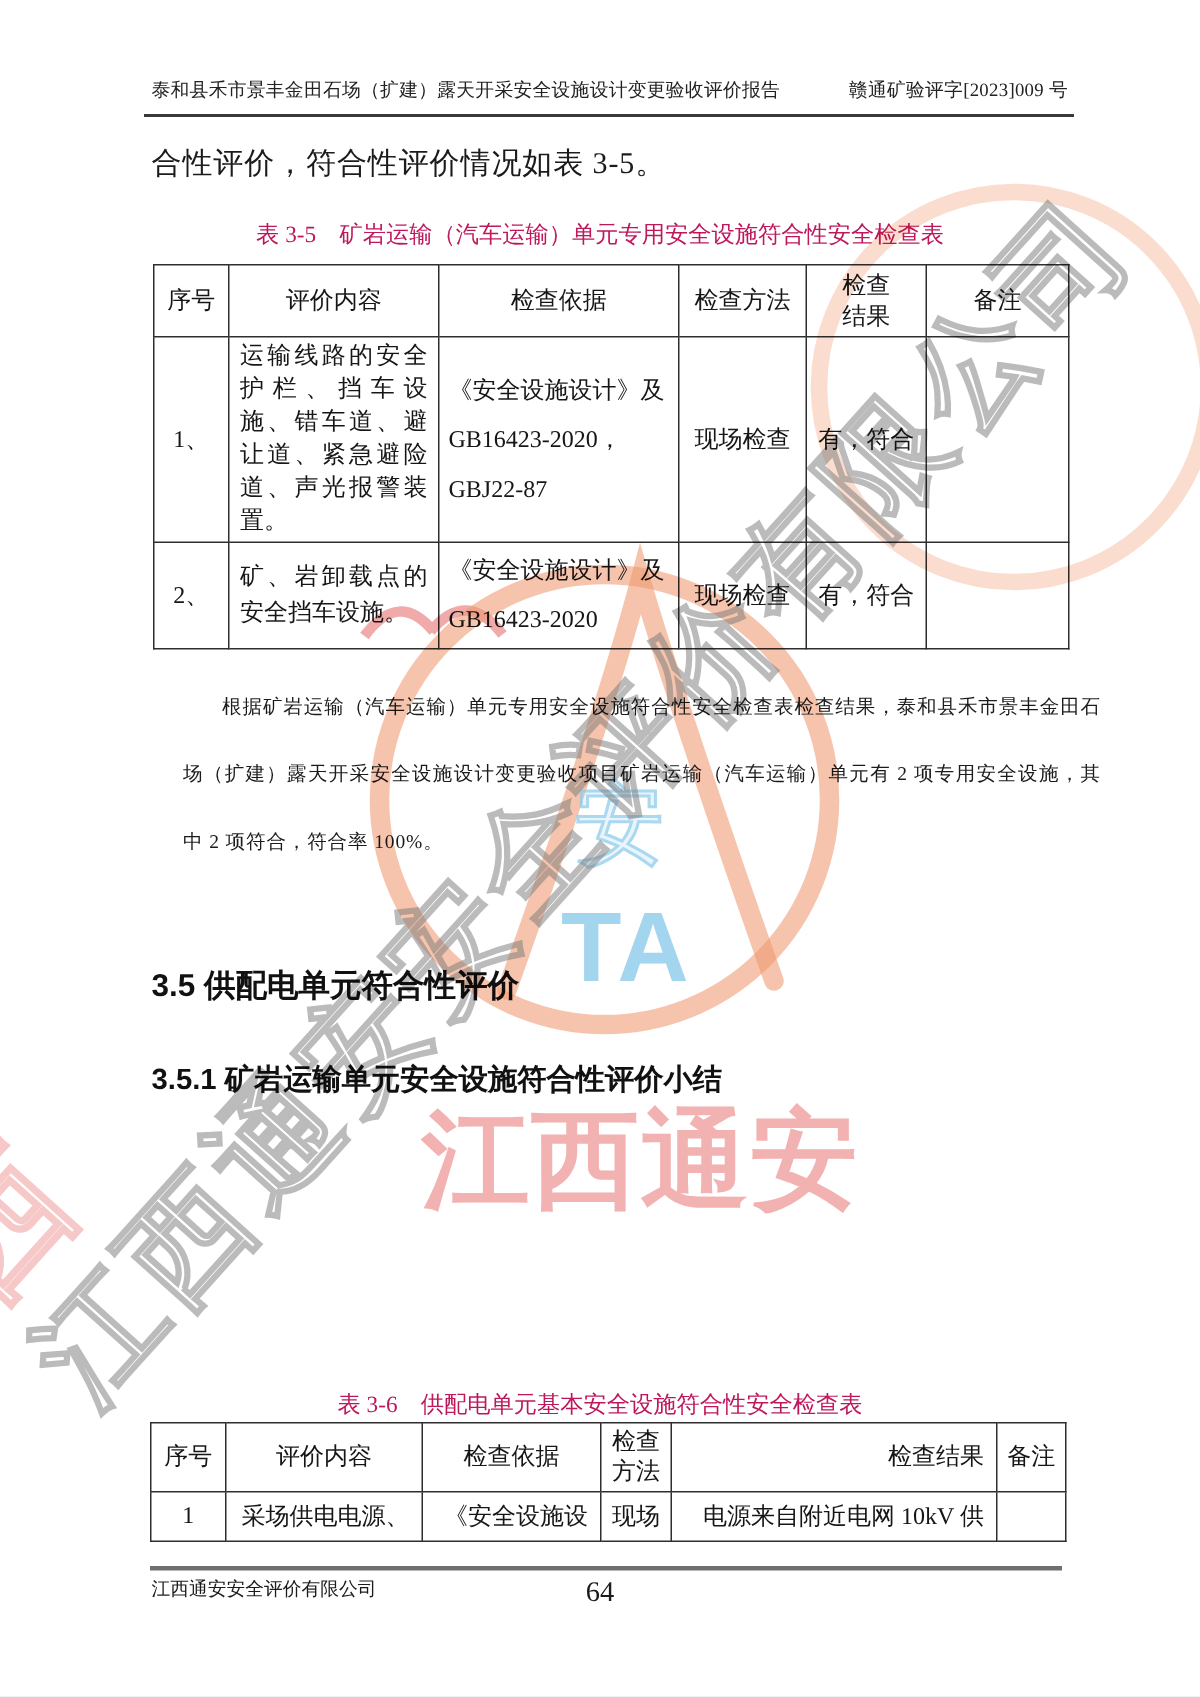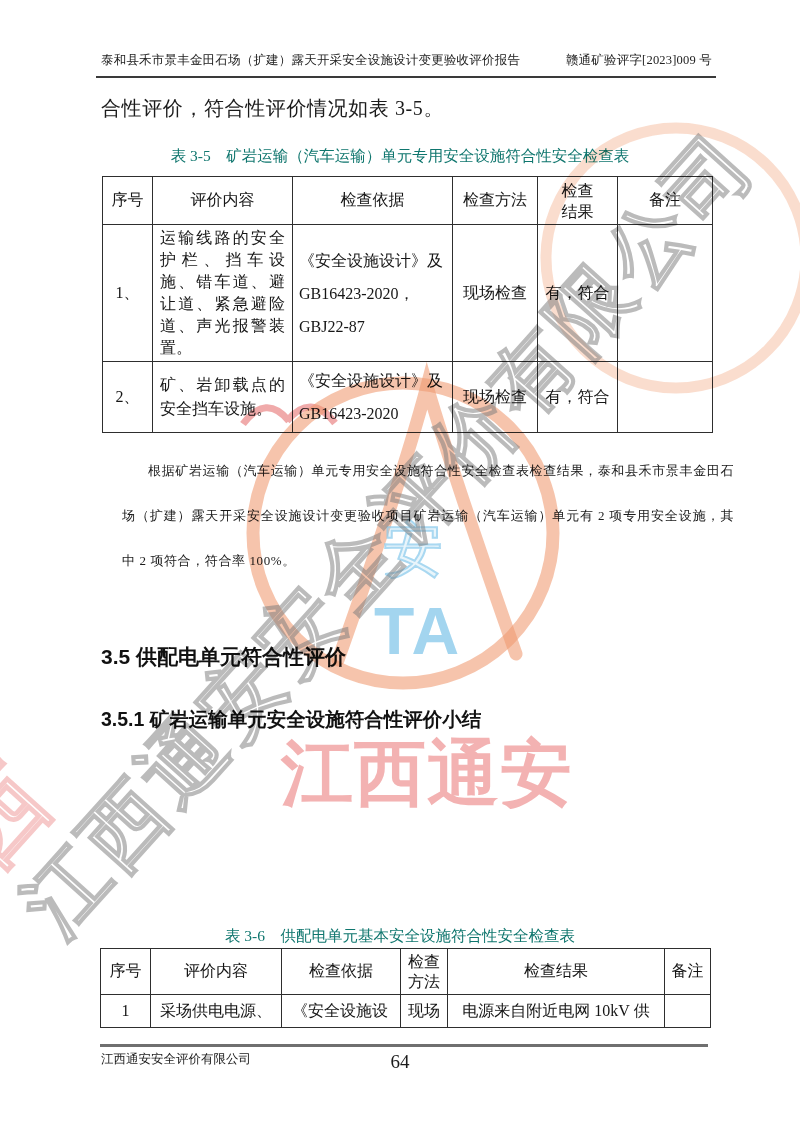--- a/index.html
+++ b/index.html
@@ -20,34 +20,34 @@
   .para{left:101px;width:612px;font-size:13px;line-height:45px;
         text-indent:2em;text-align:justify;letter-spacing:0.6px;margin-left:21px;}
   #para-342{top:448px;}
   #para-351{top:746px;}
   .heading{left:101px;font-family:"Liberation Sans","DejaVu Sans",sans-serif;
            font-weight:bold;color:#111;}
   #heading-342{top:410px;font-size:19.5px;}
   #heading-35{top:643px;font-size:21px;}
   #heading-351{top:706px;font-size:19.5px;}
   
-  .caption{left:0;right:0;text-align:center;font-size:15.5px;color:#0f766e;}
+  .caption{left:0;right:0;text-align:center;font-size:15.5px;color:#be185d;}
   #caption-t35{top:146px;}
   #caption-t36{top:926px;}
   
   table{border-collapse:collapse;table-layout:fixed;border-radius:16px;}
   td,th{border:1.5px solid #2e2e2e;font-weight:normal;font-size:16px;
         color:#161616;overflow:hidden;vertical-align:middle;}
   .c{text-align:center;}
   .pre{white-space:pre-line;}
   #table-35{left:102px;top:176px;}
   #table-36{left:100px;top:948px;}
   .cell-content{text-align:justify;padding:2px 7px;line-height:22px;}
   .cell-basis{text-align:left;padding:2px 6px;line-height:33px;white-space:pre-line;}
-  .cell-left{text-align:center;padding:2px 8px;}
+  .cell-left{text-align:right;padding:2px 8px;}
   #table-36 td{font-size:16px;}
   
   .footer-rule{left:100px;top:1044px;width:608px;height:3px;background:#6f6f6f;}
   #footer-company{left:101px;top:1051px;font-size:12.5px;}
   #footer-page{left:0;right:0;top:1051px;text-align:center;font-size:19px;}
   
   #watermark{left:0;top:0;pointer-events:none;mix-blend-mode:multiply;z-index:5;}
   .content-layer{position:absolute;inset:0;z-index:1;}
 </style>
 </head>

